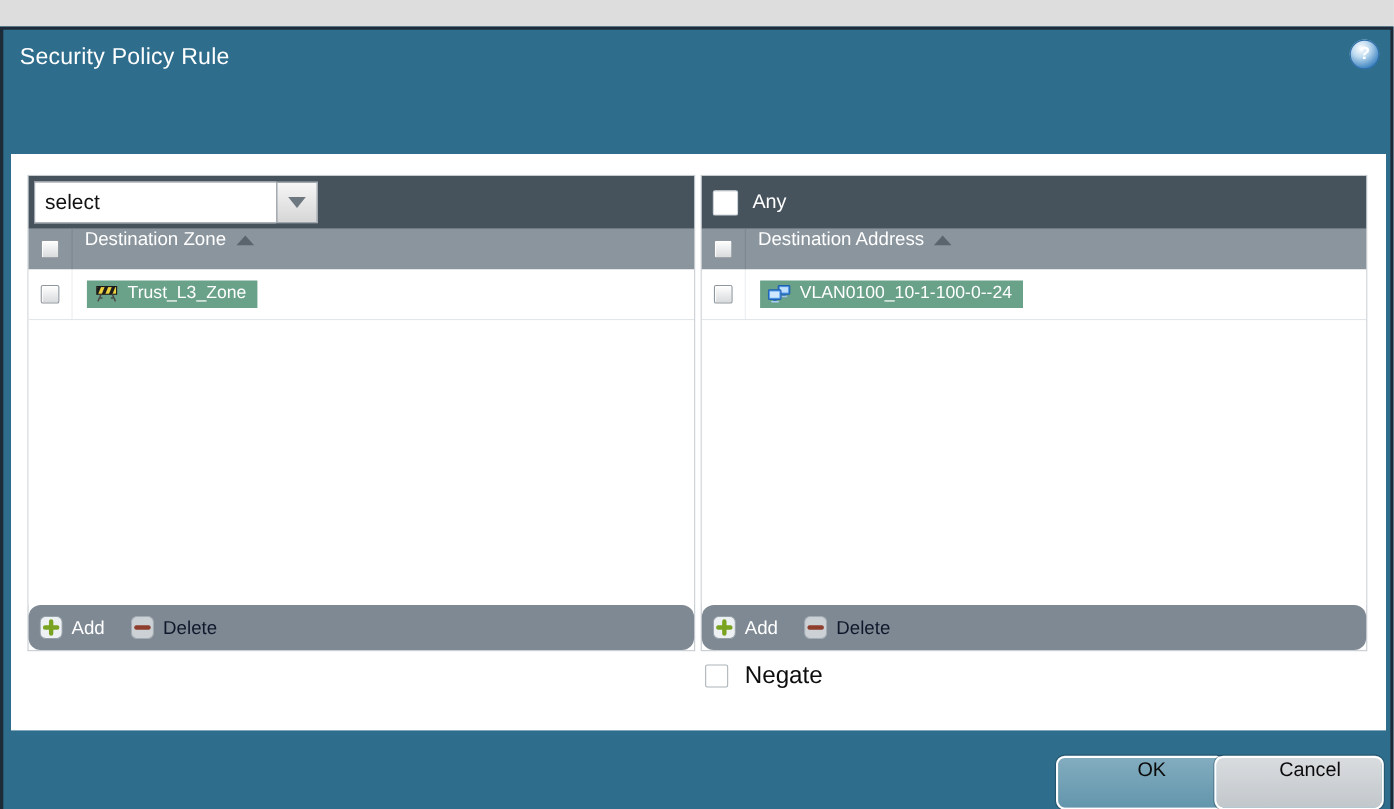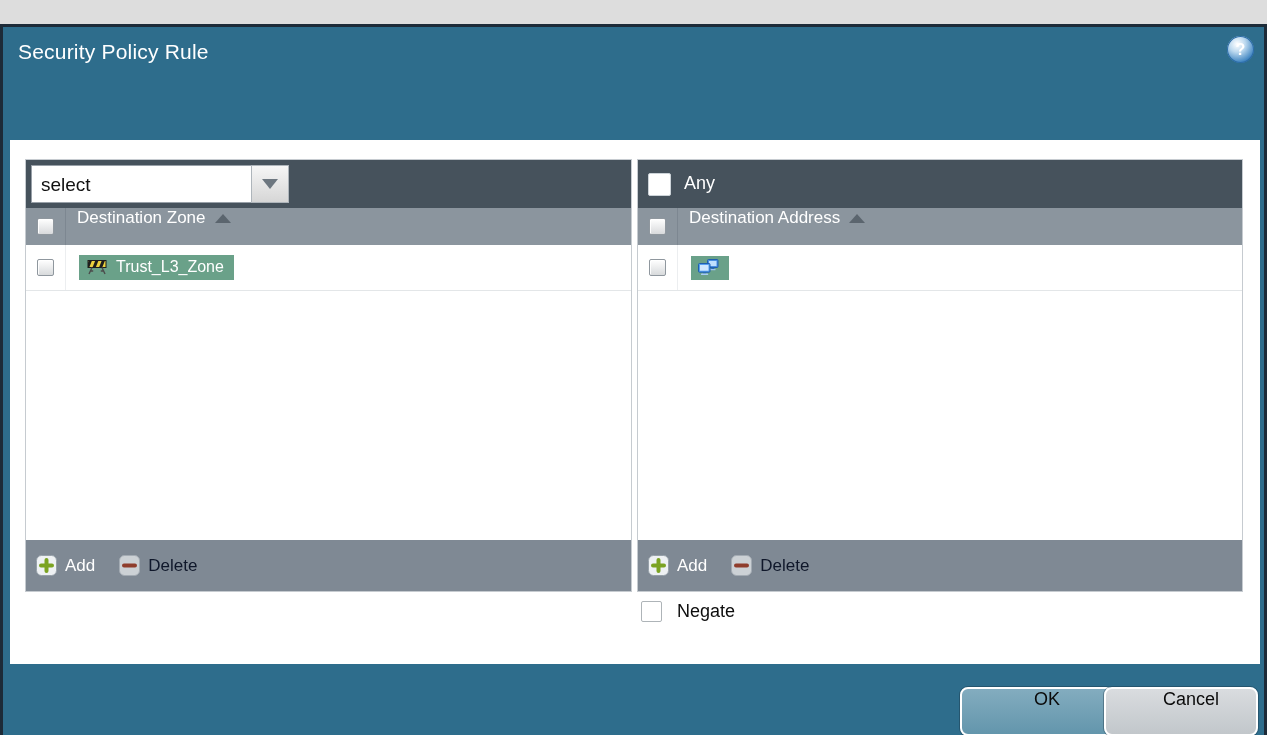--- a/index.html
+++ b/index.html
@@ -43,32 +43,32 @@
   .colhead .cb-col { border-right:1px solid #7d8791; }
   .head-label { margin-left:11px; display:flex; align-items:center; gap:9px; }
   .sort-caret { width:0; height:0; border-left:8px solid transparent; border-right:8px solid transparent; border-bottom:9px solid #5b656e; }
 
   .plist { flex:1; background:#fff; overflow:hidden; }
   .lrow { height:45px; display:flex; align-items:center; border-bottom:1px solid #e3e6e8; }
   .lrow .cb-col { border-right:1px solid #eceef0; }
   .chip { margin-left:13px; display:inline-flex; align-items:center; gap:8px; background:#6aa189; color:#fff;
     font-size:16px; padding:3px 10px 4px 7px; }
 
-  .pfooter { height:51px; background:#7f8994; flex:none; display:flex; align-items:center; gap:24px; padding-left:10px; box-sizing:border-box; }
+  .pfooter { height:41px; background:#7f8994; flex:none; display:flex; align-items:center; gap:24px; padding-left:10px; box-sizing:border-box;border-radius:11px; }
   .fbtn { display:flex; align-items:center; gap:8px; cursor:pointer; font-size:17px; color:#fff; }
   .fbtn.disabled { color:#0f172a; cursor:default; }
 
   .checkbox { width:17px; height:17px; border:1px solid #8f979e; border-radius:2px;
     background:linear-gradient(#ffffff,#d8dadc); box-shadow:inset 1px 1px 0 rgba(255,255,255,.9);
     cursor:pointer; box-sizing:border-box; flex:none; }
   .checkbox.any-cb { width:23px; height:23px; background:#ffffff; border:1px solid #ccd3d8; }
   .checkbox.negate-cb { width:21px; height:21px; background:#ffffff; border:1px solid #aeb4b8; }
 
   .negate-row { position:absolute; left:631px; top:461px; display:flex; align-items:center; gap:15px;
-    font-size:18px; color:#0d0d0d; }
+    font-size:22px; color:#0d0d0d; }
 
   .btn { position:absolute; height:45px; width:130px; border-radius:8px; border:2px solid #ffffff;
     font-size:18px; color:#0b0b0b; display:flex; justify-content:center; cursor:pointer;
     box-shadow:0 0 0 1px rgba(20,40,55,.35); font-family:inherit; z-index:2;padding-left:20px; }
   .btn.ok { left:960px; top:663px; background:linear-gradient(#83acbf,#6396ac); }
   .btn.cancel { left:1104px; top:663px; background:linear-gradient(#d9dcdf,#c2c7cb); }
 
   .icon-svg { display:block; flex:none; }
 </style>
 </head>
@@ -168,20 +168,21 @@
             <svg class="icon-svg" width="21" height="17" viewBox="0 0 21 17">
               <rect x="9.5" y="0.5" width="10.5" height="8" rx="1" fill="#4a90e2" stroke="#1f5fae"></rect>
               <rect x="11" y="2" width="7.5" height="5" fill="#bfe0ff"></rect>
               <rect x="13.2" y="8.6" width="3" height="1.4" fill="#2a6ab8"></rect>
               <rect x="11.7" y="9.9" width="6" height="1.3" rx="0.6" fill="#9fc4ee"></rect>
               <rect x="0.5" y="4.5" width="11.5" height="8.7" rx="1" fill="#57a0f0" stroke="#1f5fae"></rect>
               <rect x="2" y="6" width="8.5" height="5.7" fill="#cfe8ff"></rect>
               <rect x="5" y="13.3" width="3" height="1.3" fill="#2a6ab8"></rect>
               <rect x="3" y="14.6" width="7.2" height="1.5" rx="0.7" fill="#a9cdf4"></rect>
             </svg>
+            <span>VLAN0100_10-1-100-0--24</span>
           </div>
         </div>
       </div>
       <div class="pfooter">
         <div class="fbtn">
           <svg class="icon-svg" width="21" height="21" viewBox="0 0 21 21">
             <rect x="0.5" y="0.5" width="20" height="20" rx="5" fill="#eef1f3" stroke="#96a0a9"></rect>
             <path d="M10.5 5v11 M5 10.5h11" stroke="#7ba322" stroke-width="4" stroke-linecap="round"></path>
           </svg>
           <span>Add</span>

